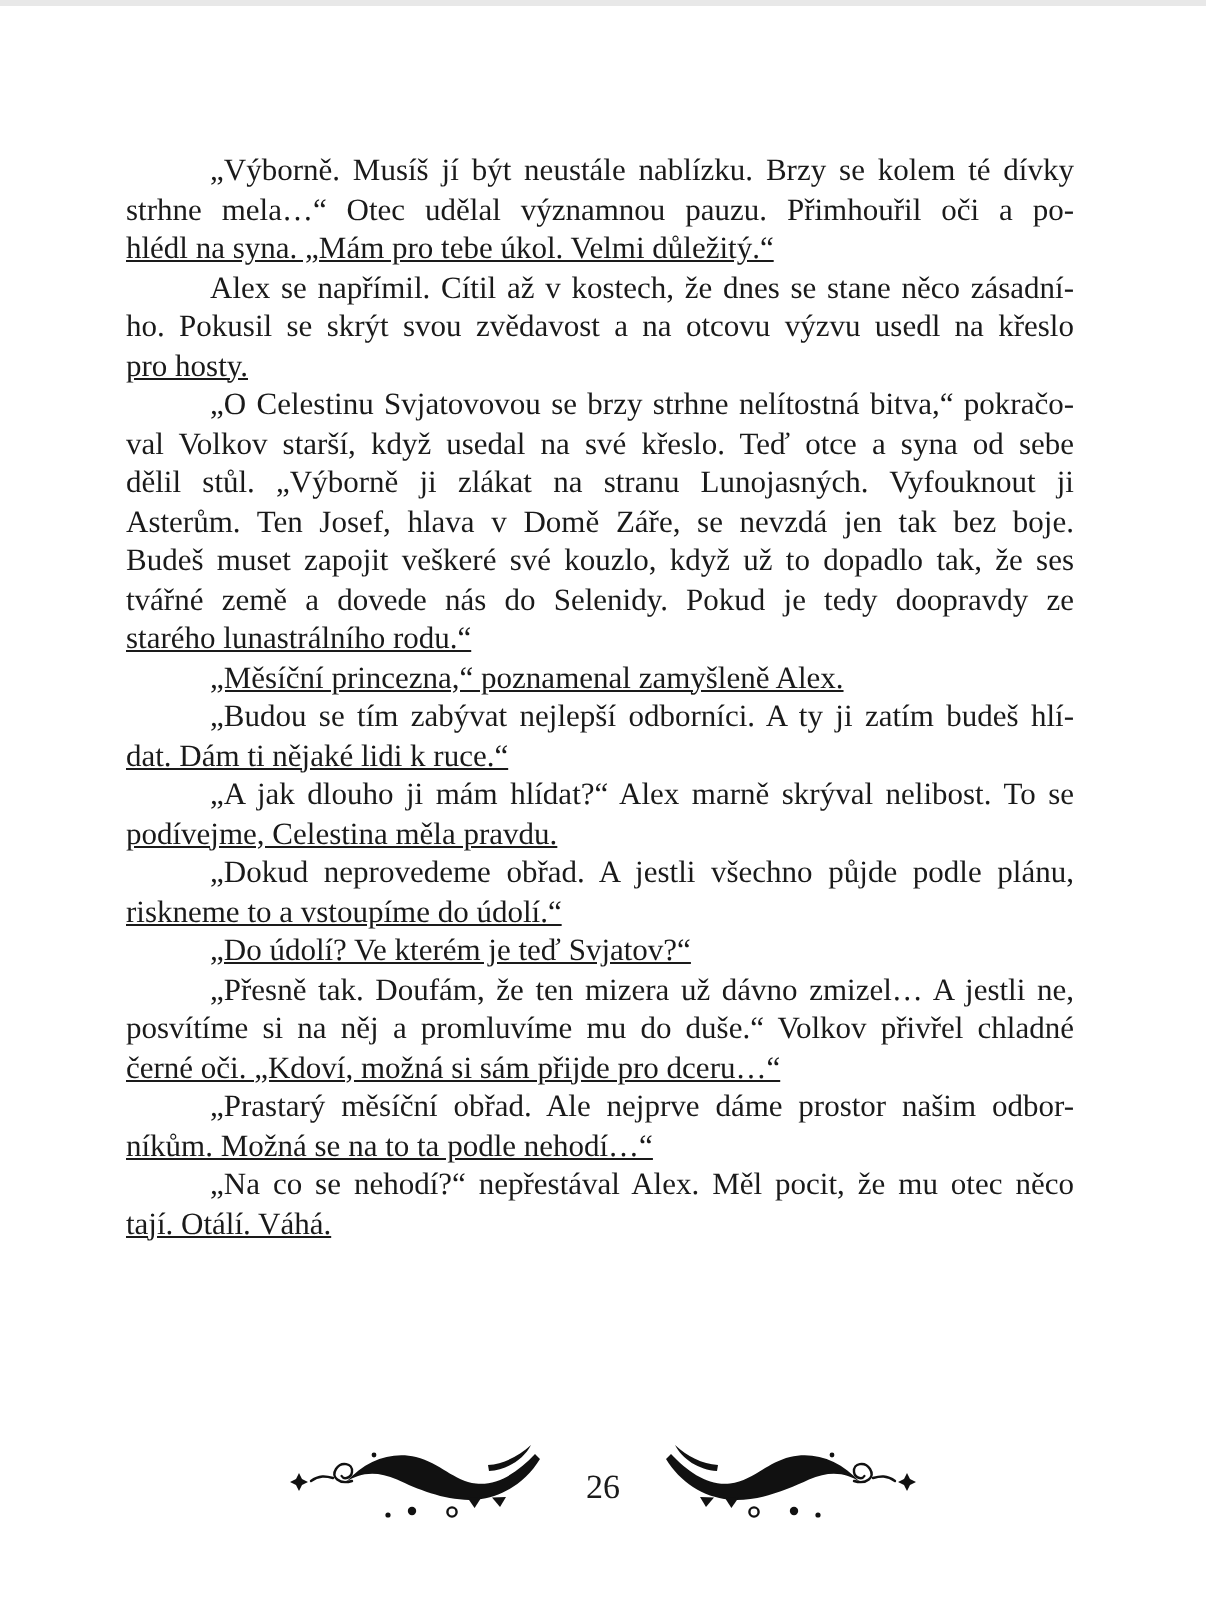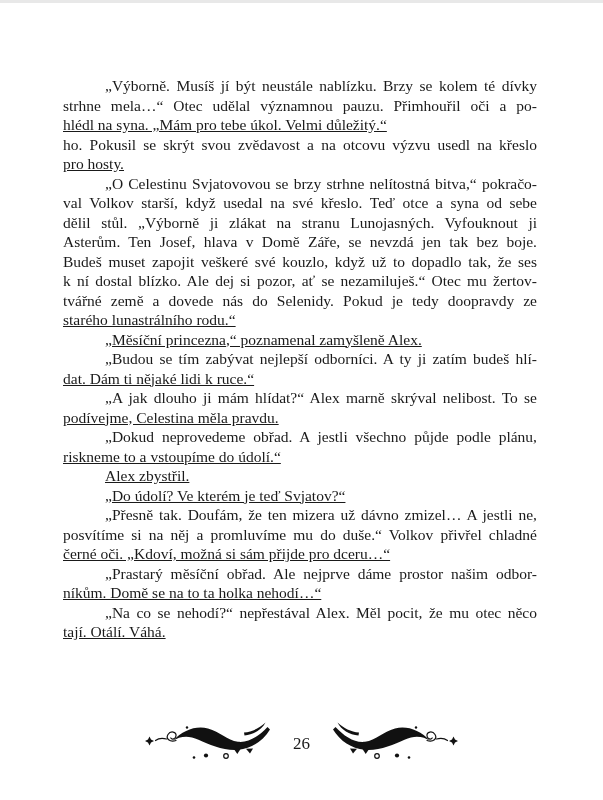--- a/index.html
+++ b/index.html
@@ -61,44 +61,43 @@
 </style>
 </head>
 <body>
 
 <div class="book-page">
 
   <div class="text-block">
       <div class="line first">„Výborně. Musíš jí být neustále nablízku. Brzy se kolem té dívky</div>
       <div class="line">strhne mela…“ Otec udělal významnou pauzu. Přimhouřil oči a po-</div>
       <div class="line last">hlédl na syna. „Mám pro tebe úkol. Velmi důležitý.“</div>
+      <div class="line first">Alex se napřímil. Cítil až v kostech, že dnes se stane něco zásadní-</div>
       <div class="line">ho. Pokusil se skrýt svou zvědavost a na otcovu výzvu usedl na křeslo</div>
       <div class="line last">pro hosty.</div>
       <div class="line first">„O Celestinu Svjatovovou se brzy strhne nelítostná bitva,“ pokračo-</div>
       <div class="line">val Volkov starší, když usedal na své křeslo. Teď otce a syna od sebe</div>
       <div class="line">dělil stůl. „Výborně ji zlákat na stranu Lunojasných. Vyfouknout ji</div>
       <div class="line">Asterům. Ten Josef, hlava v Domě Záře, se nevzdá jen tak bez boje.</div>
       <div class="line">Budeš muset zapojit veškeré své kouzlo, když už to dopadlo tak, že ses</div>
-      <div class="line">k ní dostal blízko. Ale dej si pozor, ať se nezamiluješ.“ Otec mu žertov-</div>
       <div class="line">tvářné země a dovede nás do Selenidy. Pokud je tedy doopravdy ze</div>
       <div class="line last">starého lunastrálního rodu.“</div>
       <div class="line first last">„Měsíční princezna,“ poznamenal zamyšleně Alex.</div>
       <div class="line first">„Budou se tím zabývat nejlepší odborníci. A ty ji zatím budeš hlí-</div>
       <div class="line last">dat. Dám ti nějaké lidi k ruce.“</div>
       <div class="line first">„A jak dlouho ji mám hlídat?“ Alex marně skrýval nelibost. To se</div>
       <div class="line last">podívejme, Celestina měla pravdu.</div>
       <div class="line first">„Dokud neprovedeme obřad. A jestli všechno půjde podle plánu,</div>
       <div class="line last">riskneme to a vstoupíme do údolí.“</div>
-      <div class="line first last">Alex zbystřil.</div>
       <div class="line first last">„Do údolí? Ve kterém je teď Svjatov?“</div>
       <div class="line first">„Přesně tak. Doufám, že ten mizera už dávno zmizel… A jestli ne,</div>
       <div class="line">posvítíme si na něj a promluvíme mu do duše.“ Volkov přivřel chladné</div>
       <div class="line last">černé oči. „Kdoví, možná si sám přijde pro dceru…“</div>
       <div class="line first">„Prastarý měsíční obřad. Ale nejprve dáme prostor našim odbor-</div>
-      <div class="line last">níkům. Domě se na to ta holka nehodí…“</div>
+      <div class="line last">níkům. Možná se na to ta podle nehodí…“</div>
       <div class="line first">„Na co se nehodí?“ nepřestával Alex. Měl pocit, že mu otec něco</div>
       <div class="line last">tají. Otálí. Váhá.</div>
     </div>
 
   <div class="page-footer">
 
     <svg class="flourish" viewBox="0 0 150 46" xmlns="http://www.w3.org/2000/svg" aria-hidden="true">
       <path class="ink" d="M6.5 17.5 L8 20.5 L11 22 L8 23.5 L6.5 26.5 L5 23.5 L2 22 L5 20.5 Z"></path>
       <path class="pen" d="M12.5 21.5 C16.5 18.5 20 19 23.5 20"></path>
       <path class="pen" d="M33 21.5 C26.5 23.5 22.5 19.5 25 15.5 C27.5 11.5 33.5 12.5 33 17 C32.6 20 29 21 27.8 19"></path>

